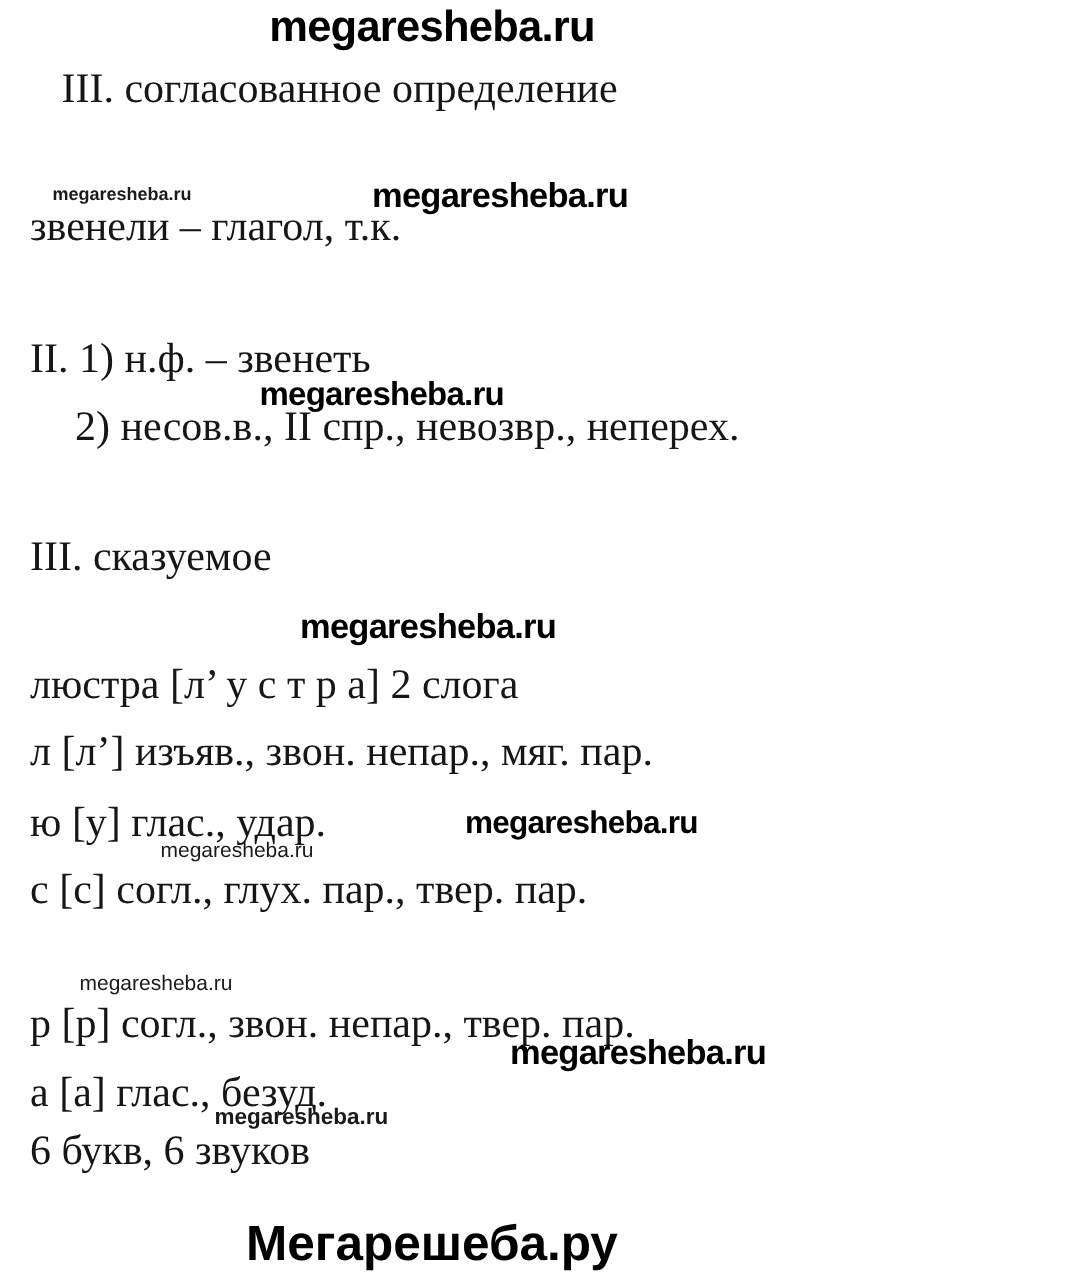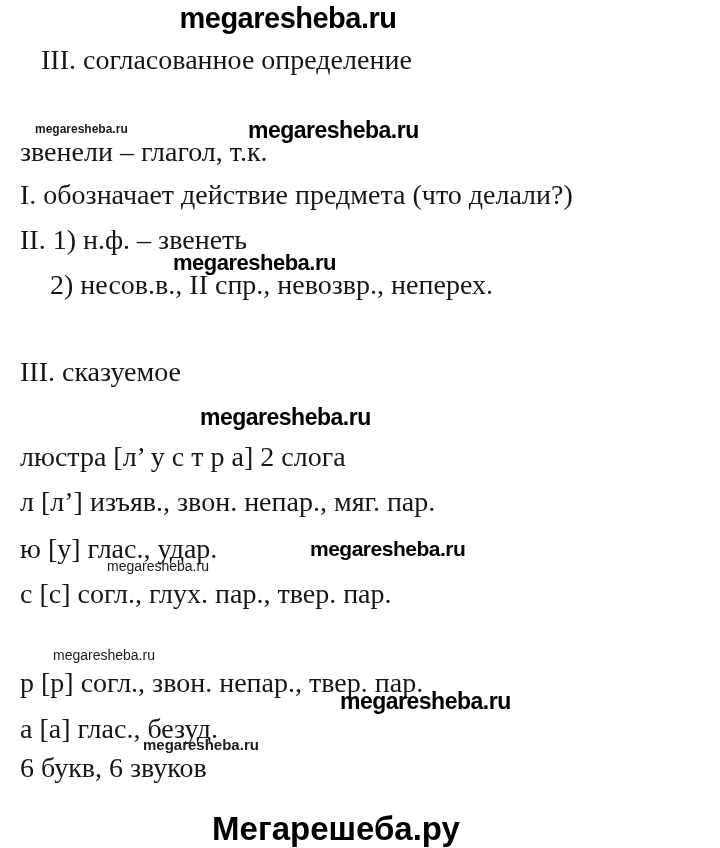--- a/index.html
+++ b/index.html
@@ -42,39 +42,37 @@
     text-align: center;
   }
   #header-watermark {
     top: 2px;
     font-size: 29px;
   }
   #footer-logo {
     top: 810px;
     font-size: 33px;
     letter-spacing: 0px;
-    margin-left: 48px;
   }
 </style>
 </head>
 <body>
 
 <div id="page">
 
   <div id="header-watermark" class="wm centered">megaresheba.ru</div>
 
   <div class="serif-line" style="left:20px; top:44px;margin-left:21px;">III. согласованное определение</div>
 
   <div class="wm-small" style="left:35px; top:122px; font-size:12px; font-weight:bold;">megaresheba.ru</div>
 
   <div class="wm" style="left:248px; top:117px; font-size:23px;">megaresheba.ru</div>
 
   <div class="serif-line" style="left:20px; top:136px;">звенели – глагол, т.к.</div>
 
-  <div class="serif-line" style="left:20px; top:179px;">I. обозначает действие предмета (что делали?)</div>
 
   <div class="serif-line" style="left:20px; top:224px;">II. 1) н.ф. – звенеть</div>
 
   <div class="wm" style="left:173px; top:250px; font-size:22px;">megaresheba.ru</div>
 
   <div class="serif-line" style="left:50px; top:269px;">2) несов.в., II спр., невозвр., неперех.</div>
 
 
   <div class="serif-line" style="left:20px; top:356px;">III. сказуемое</div>
 

